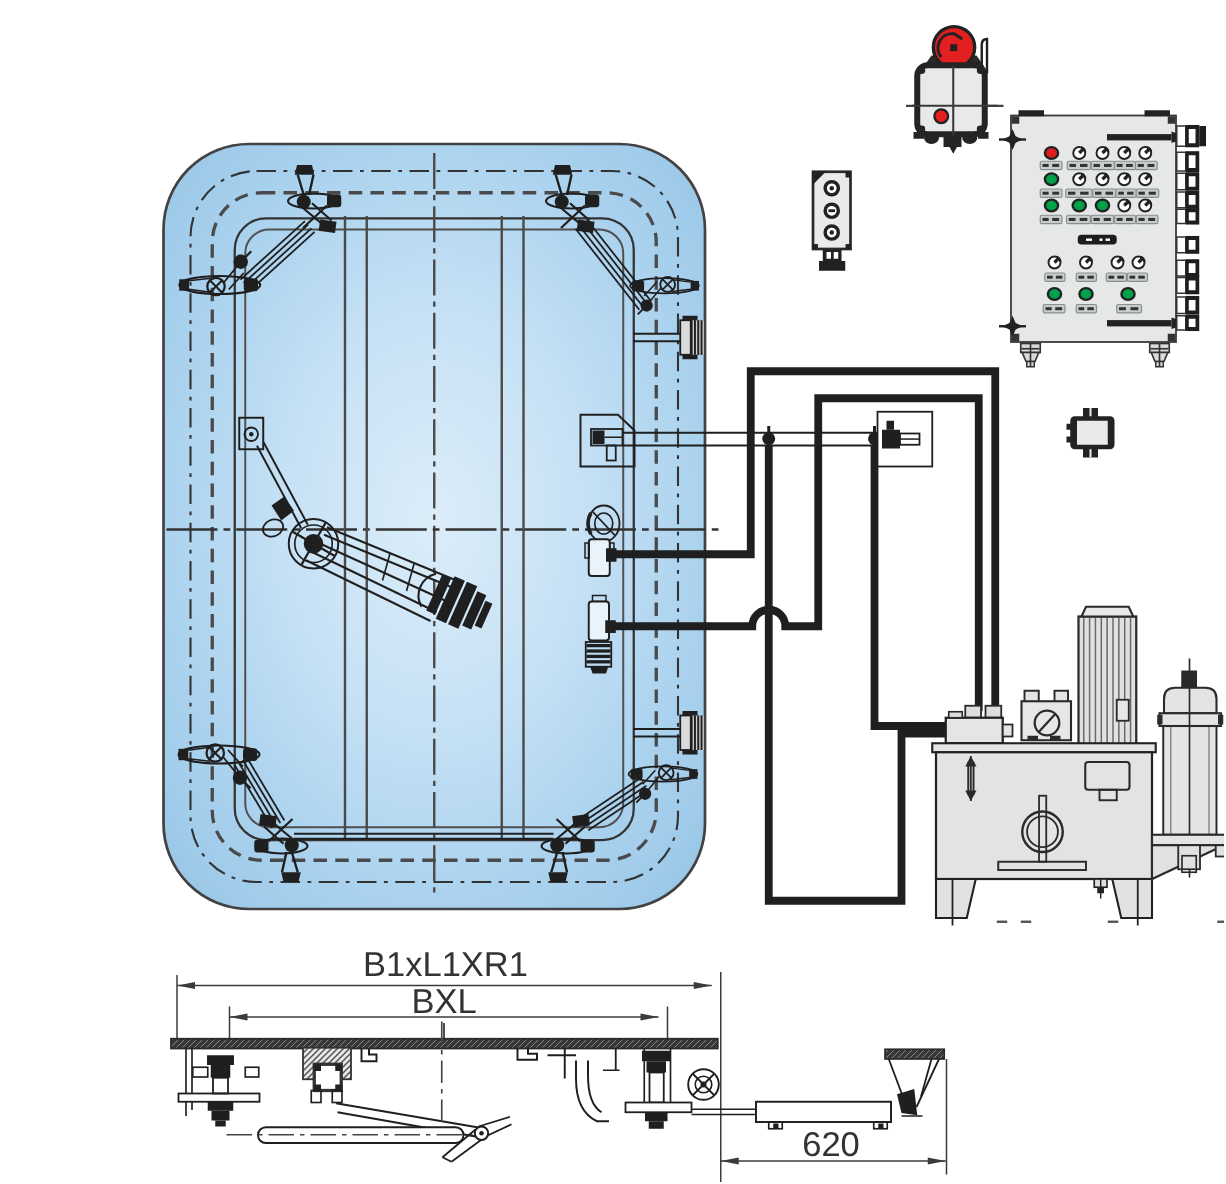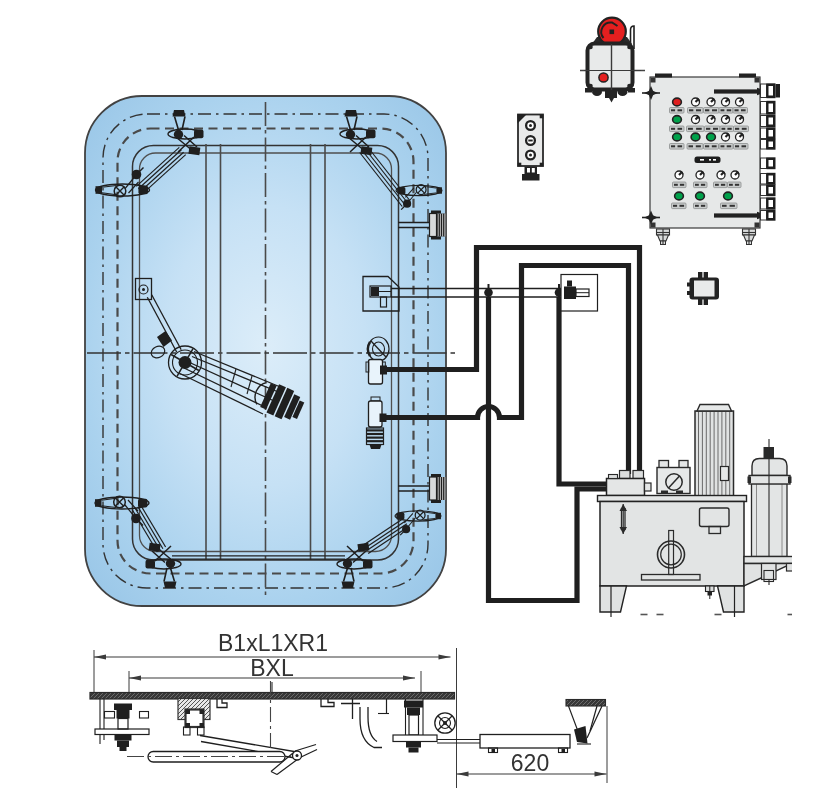--- a/index.html
+++ b/index.html
@@ -1,14 +1,14 @@
 <!DOCTYPE html>
 <html><head><meta charset="utf-8"><style>
 html,body{margin:0;padding:0;background:#fff;}
-#c{position:relative;width:792px;height:789px;overflow:hidden;}
+#c{position:relative;width:792px;height:789px;overflow:hidden;margin-left:24px;}
 </style></head><body>
 <div id="c">
 <svg width="817" height="789" viewBox="0 0 817 789">
 <rect width="817" height="789" fill="#fff"></rect>
 <defs>
 <radialGradient id="doorg" cx="50%" cy="49%" r="72%">
  <stop offset="0%" stop-color="#dcedf9"></stop>
  <stop offset="38%" stop-color="#c6e1f5"></stop>
  <stop offset="70%" stop-color="#aad2ee"></stop>
  <stop offset="100%" stop-color="#96c4e6"></stop>

